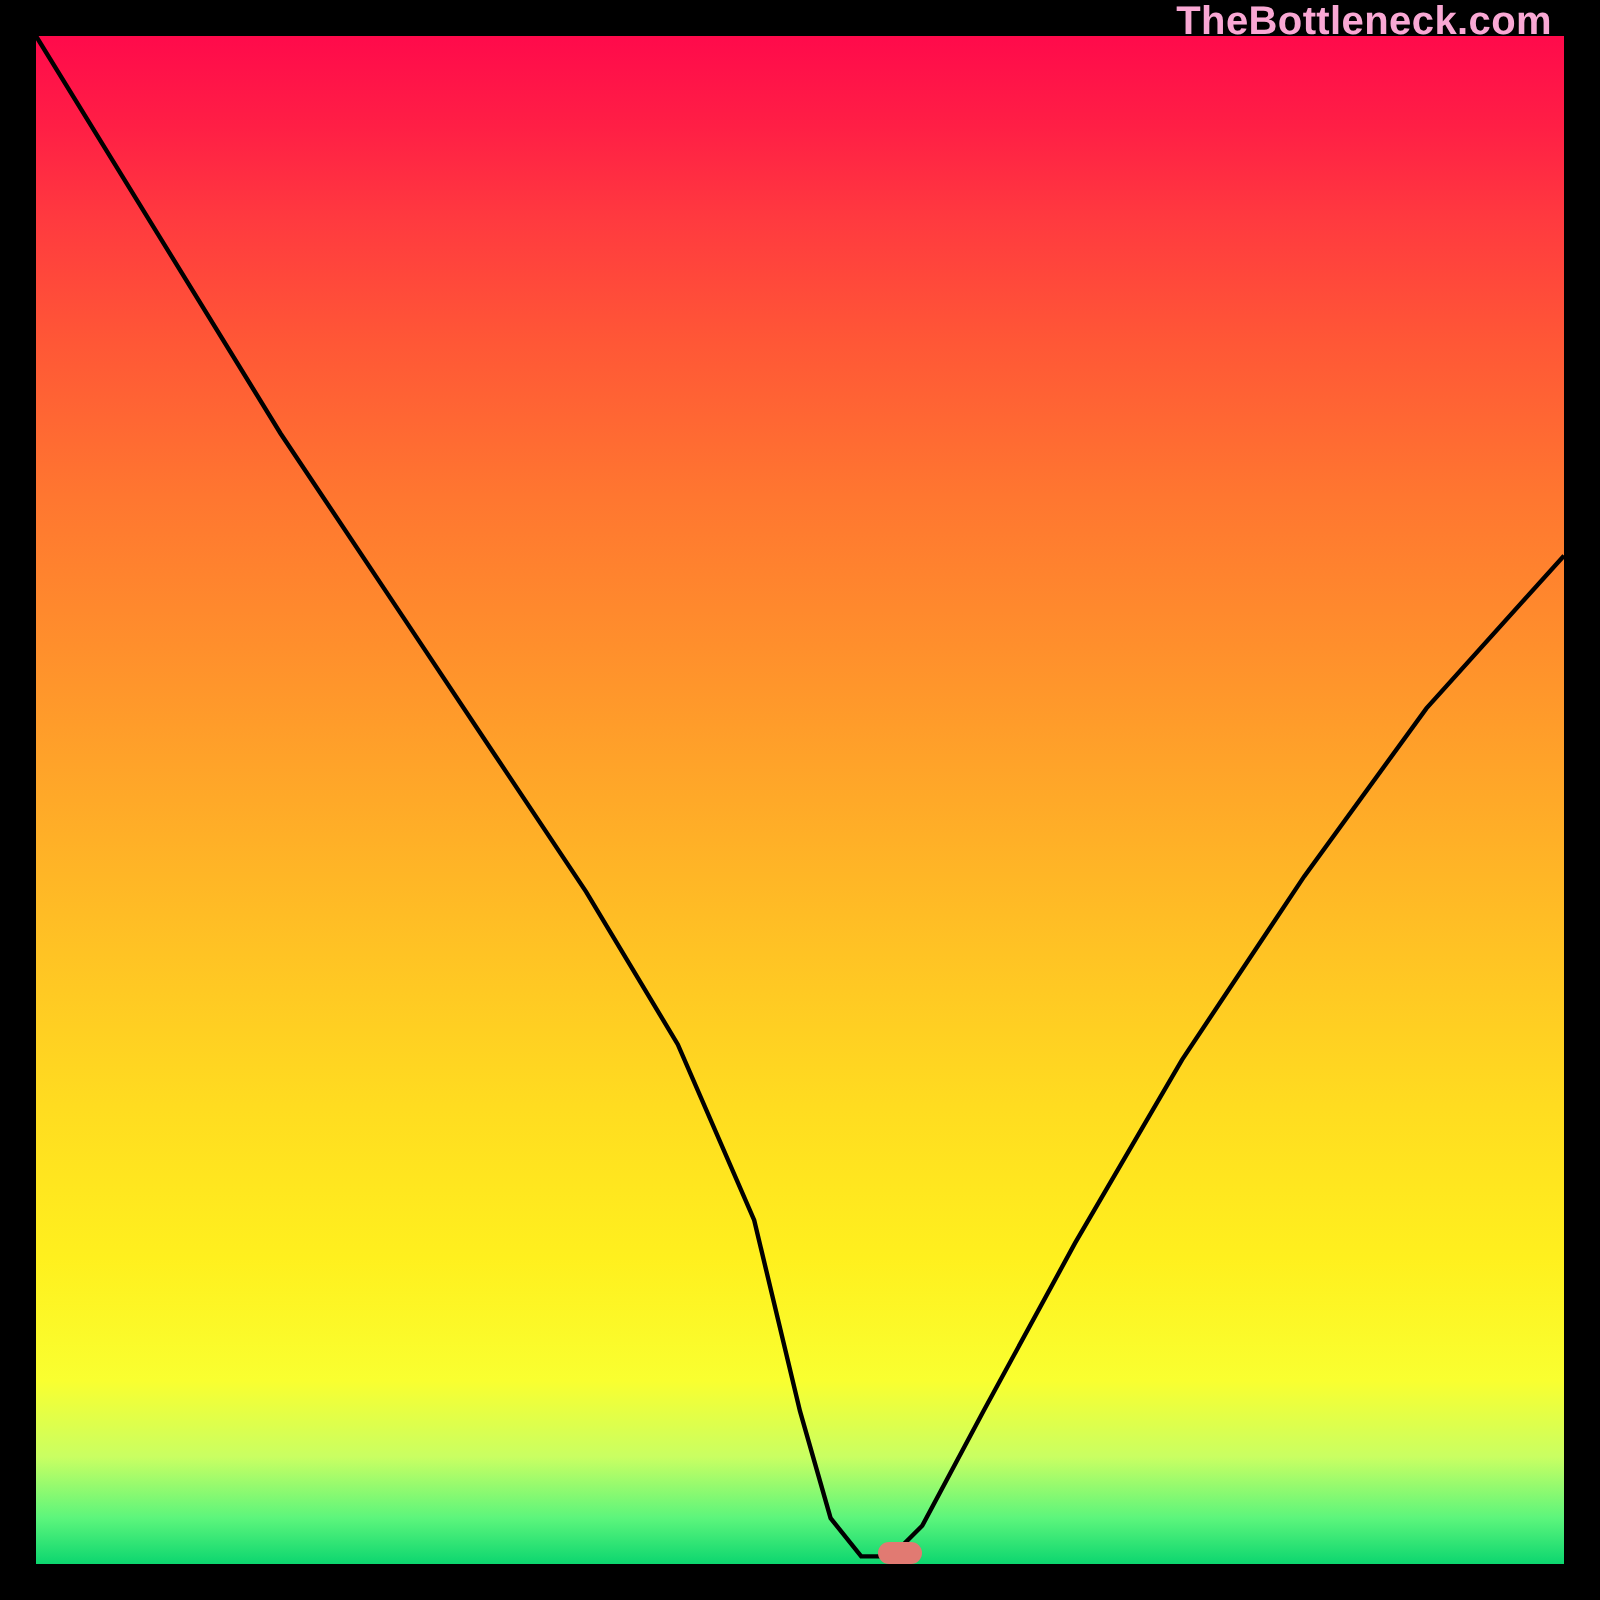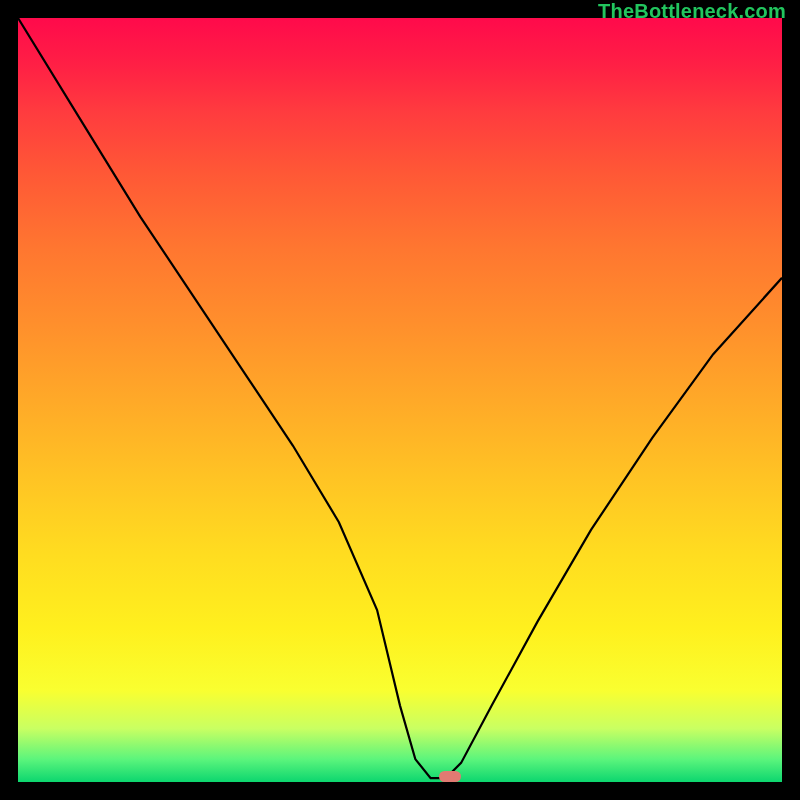--- a/index.html
+++ b/index.html
@@ -56,25 +56,25 @@
   .marker {
     position: absolute;
     width: 22px;
     height: 11px;
     border-radius: 6px;
     background: #e17a72;
   }
   .watermark {
     position: absolute;
     top: 0px;
-    right: 14px;
+    right: 24px;
     font-family: Arial, Helvetica, sans-serif;
     font-size: 20px;
     font-weight: 600;
-    color: #22c55e;
+    color: #f9a8d4;
     letter-spacing: 0.2px;
     user-select: none;
   }
 </style>
 </head>
 <body>
 
 <div class="stage">
 
   <div class="plot">

